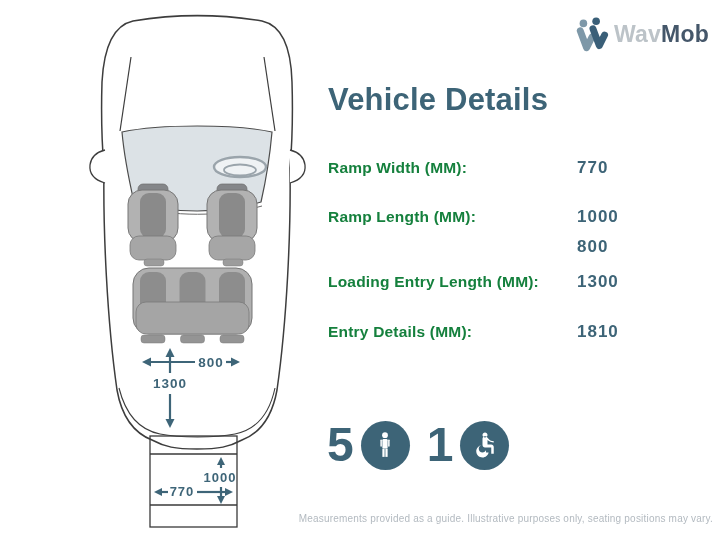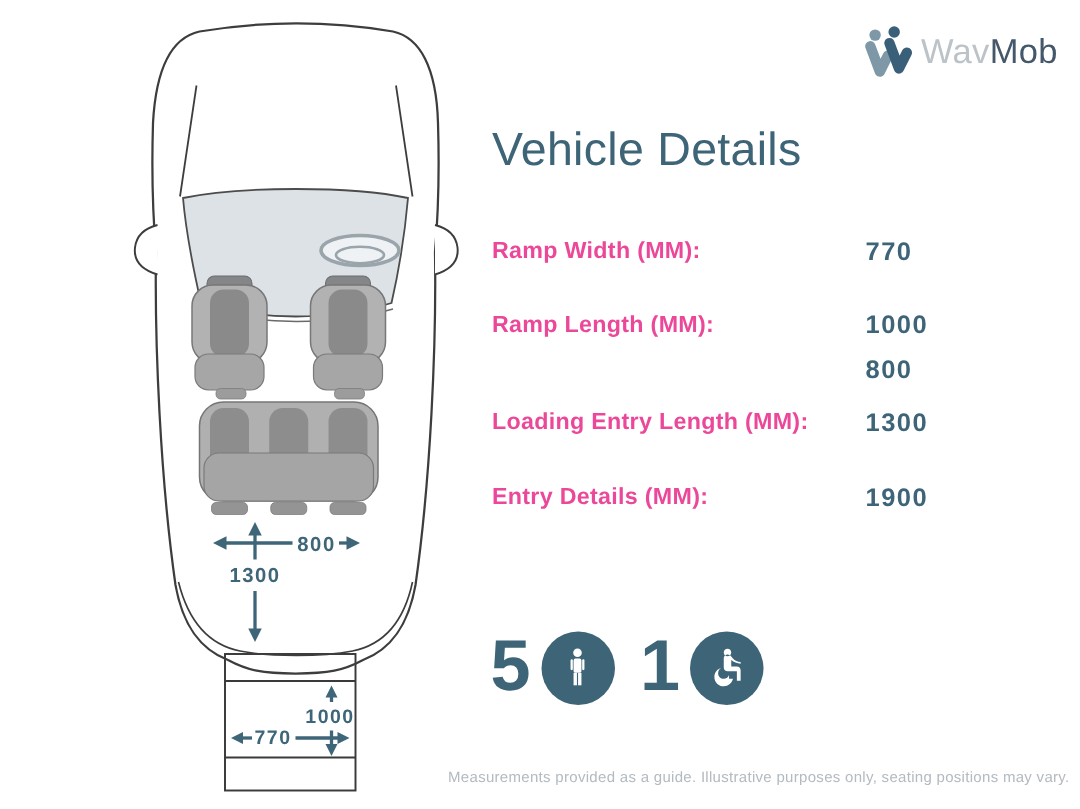--- a/index.html
+++ b/index.html
@@ -2,30 +2,30 @@
 <html><head>
 <meta charset="utf-8">
 <style>
   html,body{margin:0;padding:0;background:#fff;}
   *{box-sizing:border-box;}
   body{font-family:"Liberation Sans","DejaVu Sans",sans-serif;}
   .page{position:relative;width:720px;height:539px;background:#ffffff;overflow:hidden;}
 
   
   .logo{position:absolute;top:16px;left:576px;display:flex;align-items:center;}
-  .logo-text{font-size:23px;font-weight:400;letter-spacing:.2px;margin-left:2px;}
+  .logo-text{font-size:23px;font-weight:700;letter-spacing:.2px;margin-left:2px;}
   .logo-text .lt{color:#bcc3c8;}
   .logo-text .dk{color:#45576a;}
 
-  .title{position:absolute;left:328px;top:82px;font-size:31px;font-weight:400;
+  .title{position:absolute;left:328px;top:82px;font-size:31px;font-weight:700;
          color:#3d6477;letter-spacing:.2px;}
 
   .measurements{position:absolute;left:328px;top:0;width:302px;height:400px;}
   .m-row{position:absolute;left:0;width:100%;height:24px;display:flex;align-items:center;}
-  .m-label{font-size:15.5px;font-weight:700;color:#ec4899;letter-spacing:.2px;}
+  .m-label{font-size:15.5px;font-weight:700;color:#15803d;letter-spacing:.2px;}
   .m-value{position:absolute;left:249px;font-size:17px;font-weight:700;color:#3d6477;letter-spacing:1px;}
 
   .capacity{position:absolute;left:327px;top:418px;height:54px;display:flex;align-items:center;}
   .cap-num{font-size:48px;font-weight:800;color:#3d6477;line-height:54px;}
   .badge{width:49px;height:49px;border-radius:50%;background:#3d6477;display:flex;
          align-items:center;justify-content:center;margin-left:7px;}
   .badge + .cap-num{margin-left:17px;}
 
   .disclaimer{position:absolute;right:7px;top:513px;font-size:10px;color:#b3bac0;
               letter-spacing:.2px;margin-left:32px;}
@@ -162,21 +162,21 @@
     </div>
     <div class="m-row" style="top:235px">
       <span class="m-value">800</span>
     </div>
     <div class="m-row" style="top:270px">
       <span class="m-label">Loading Entry Length (MM):</span>
       <span class="m-value">1300</span>
     </div>
     <div class="m-row" style="top:320px">
       <span class="m-label">Entry Details (MM):</span>
-      <span class="m-value">1900</span>
+      <span class="m-value">1810</span>
     </div>
   </div>
 
   <div class="capacity">
     <span class="cap-num">5</span>
     <span class="badge">
       <svg width="30" height="30" viewBox="0 0 24 24">
         <circle cx="12" cy="4.1" r="2.3" fill="#ffffff"></circle>
         <rect x="9.9" y="7.2" width="4.2" height="7.6" rx="1" fill="#ffffff"></rect>
         <rect x="8.3" y="7.6" width="1.2" height="5.8" rx="0.6" fill="#ffffff"></rect>

